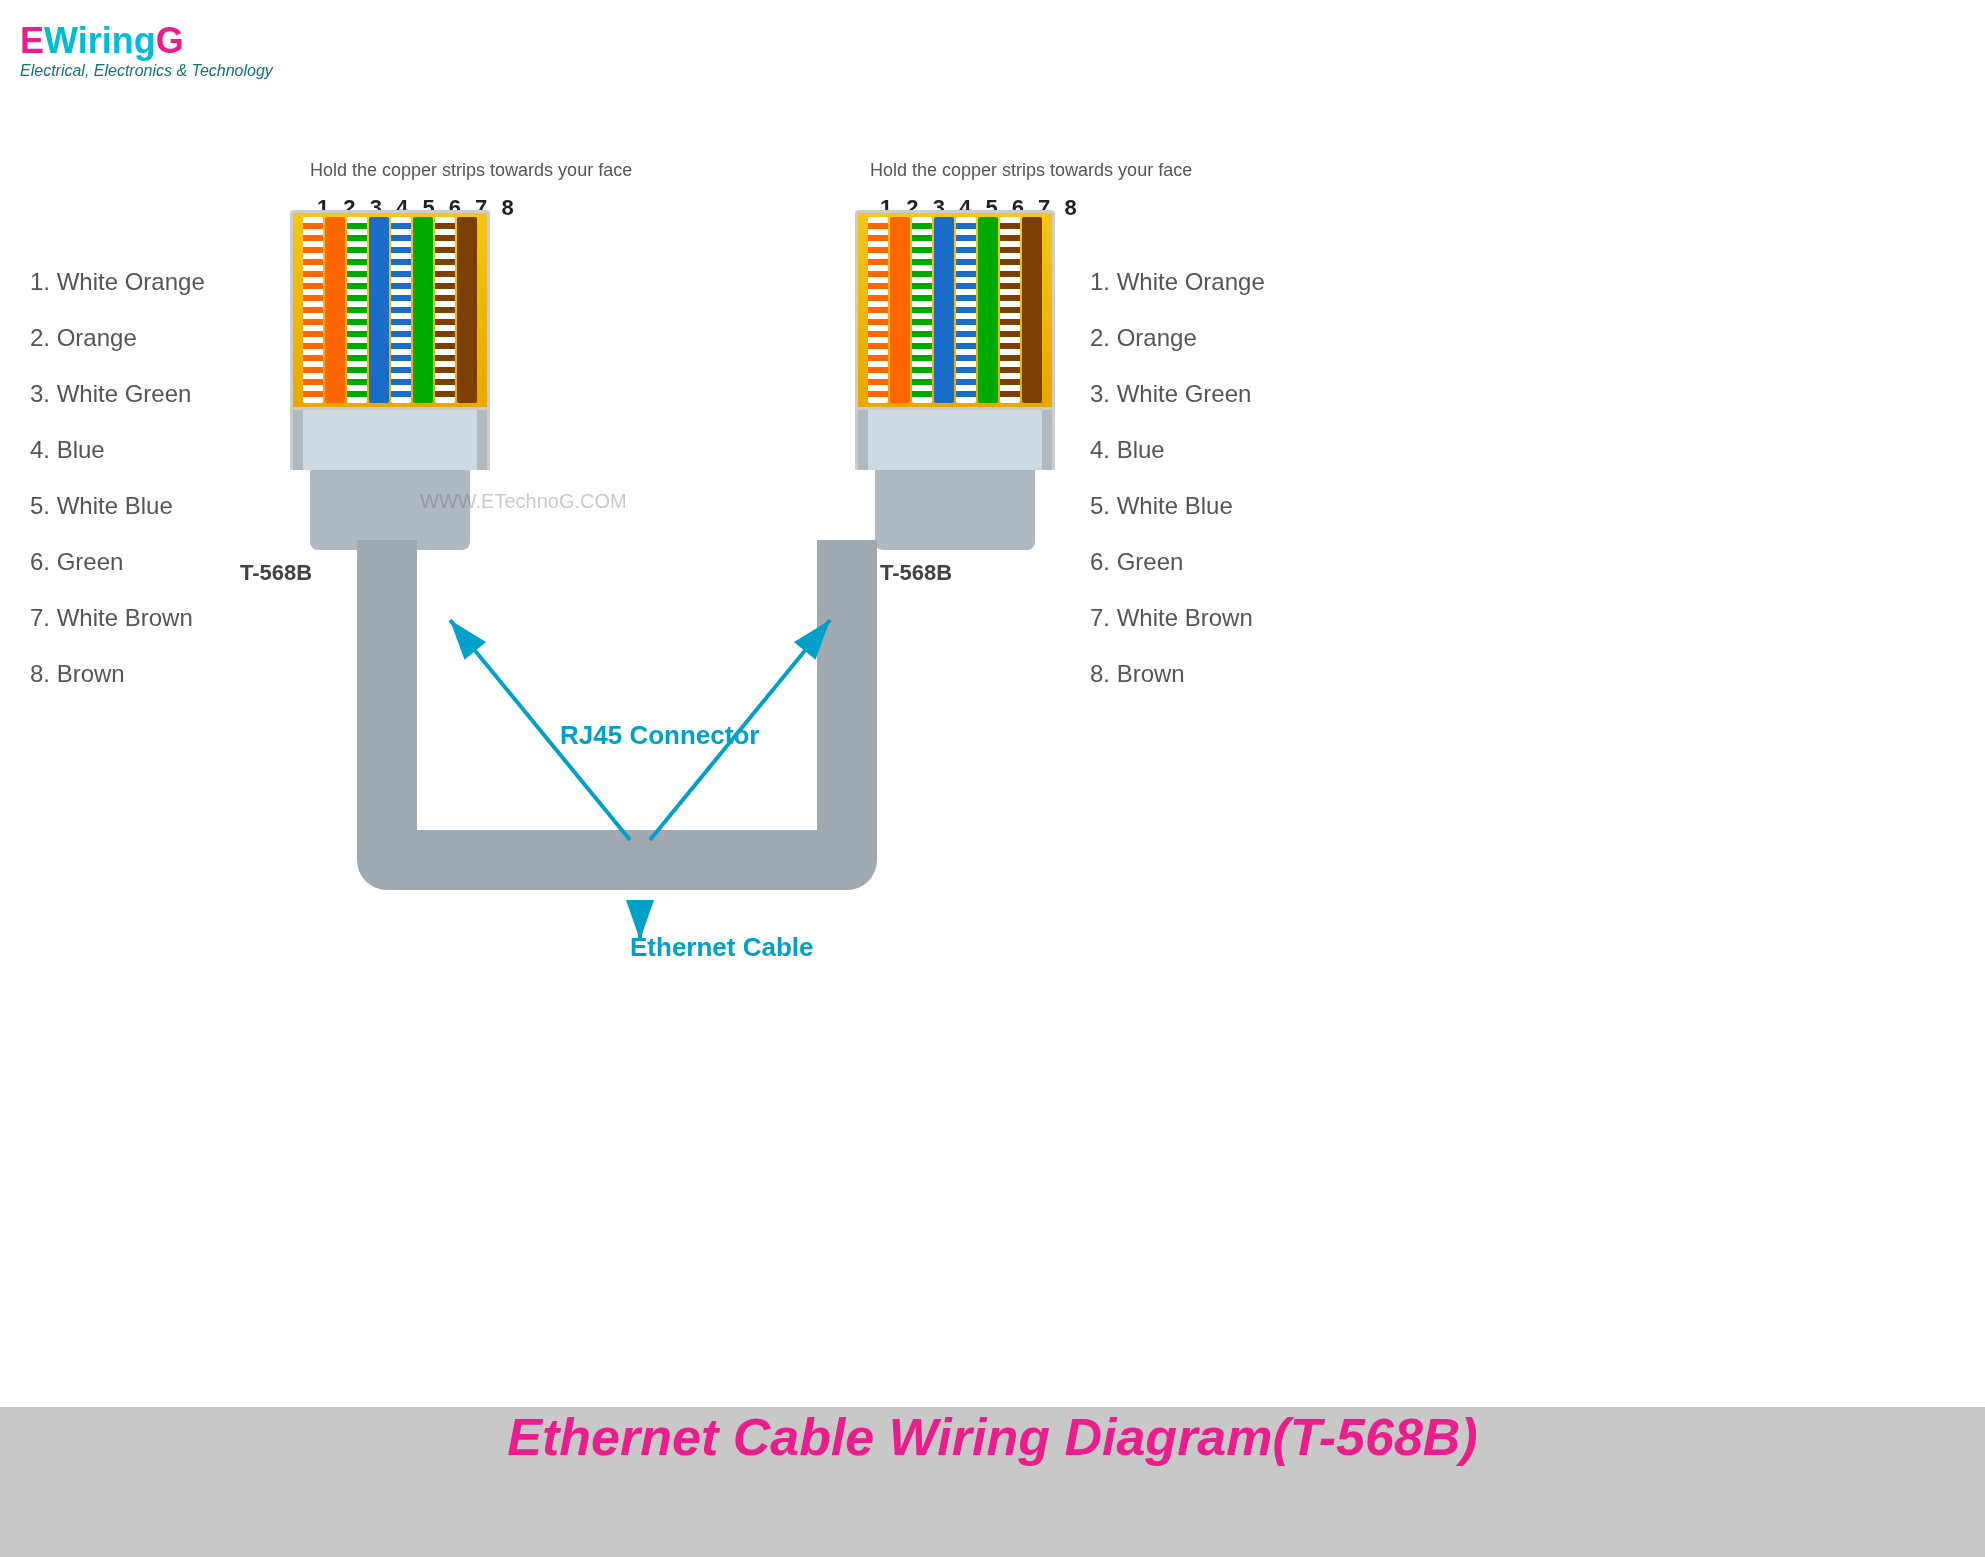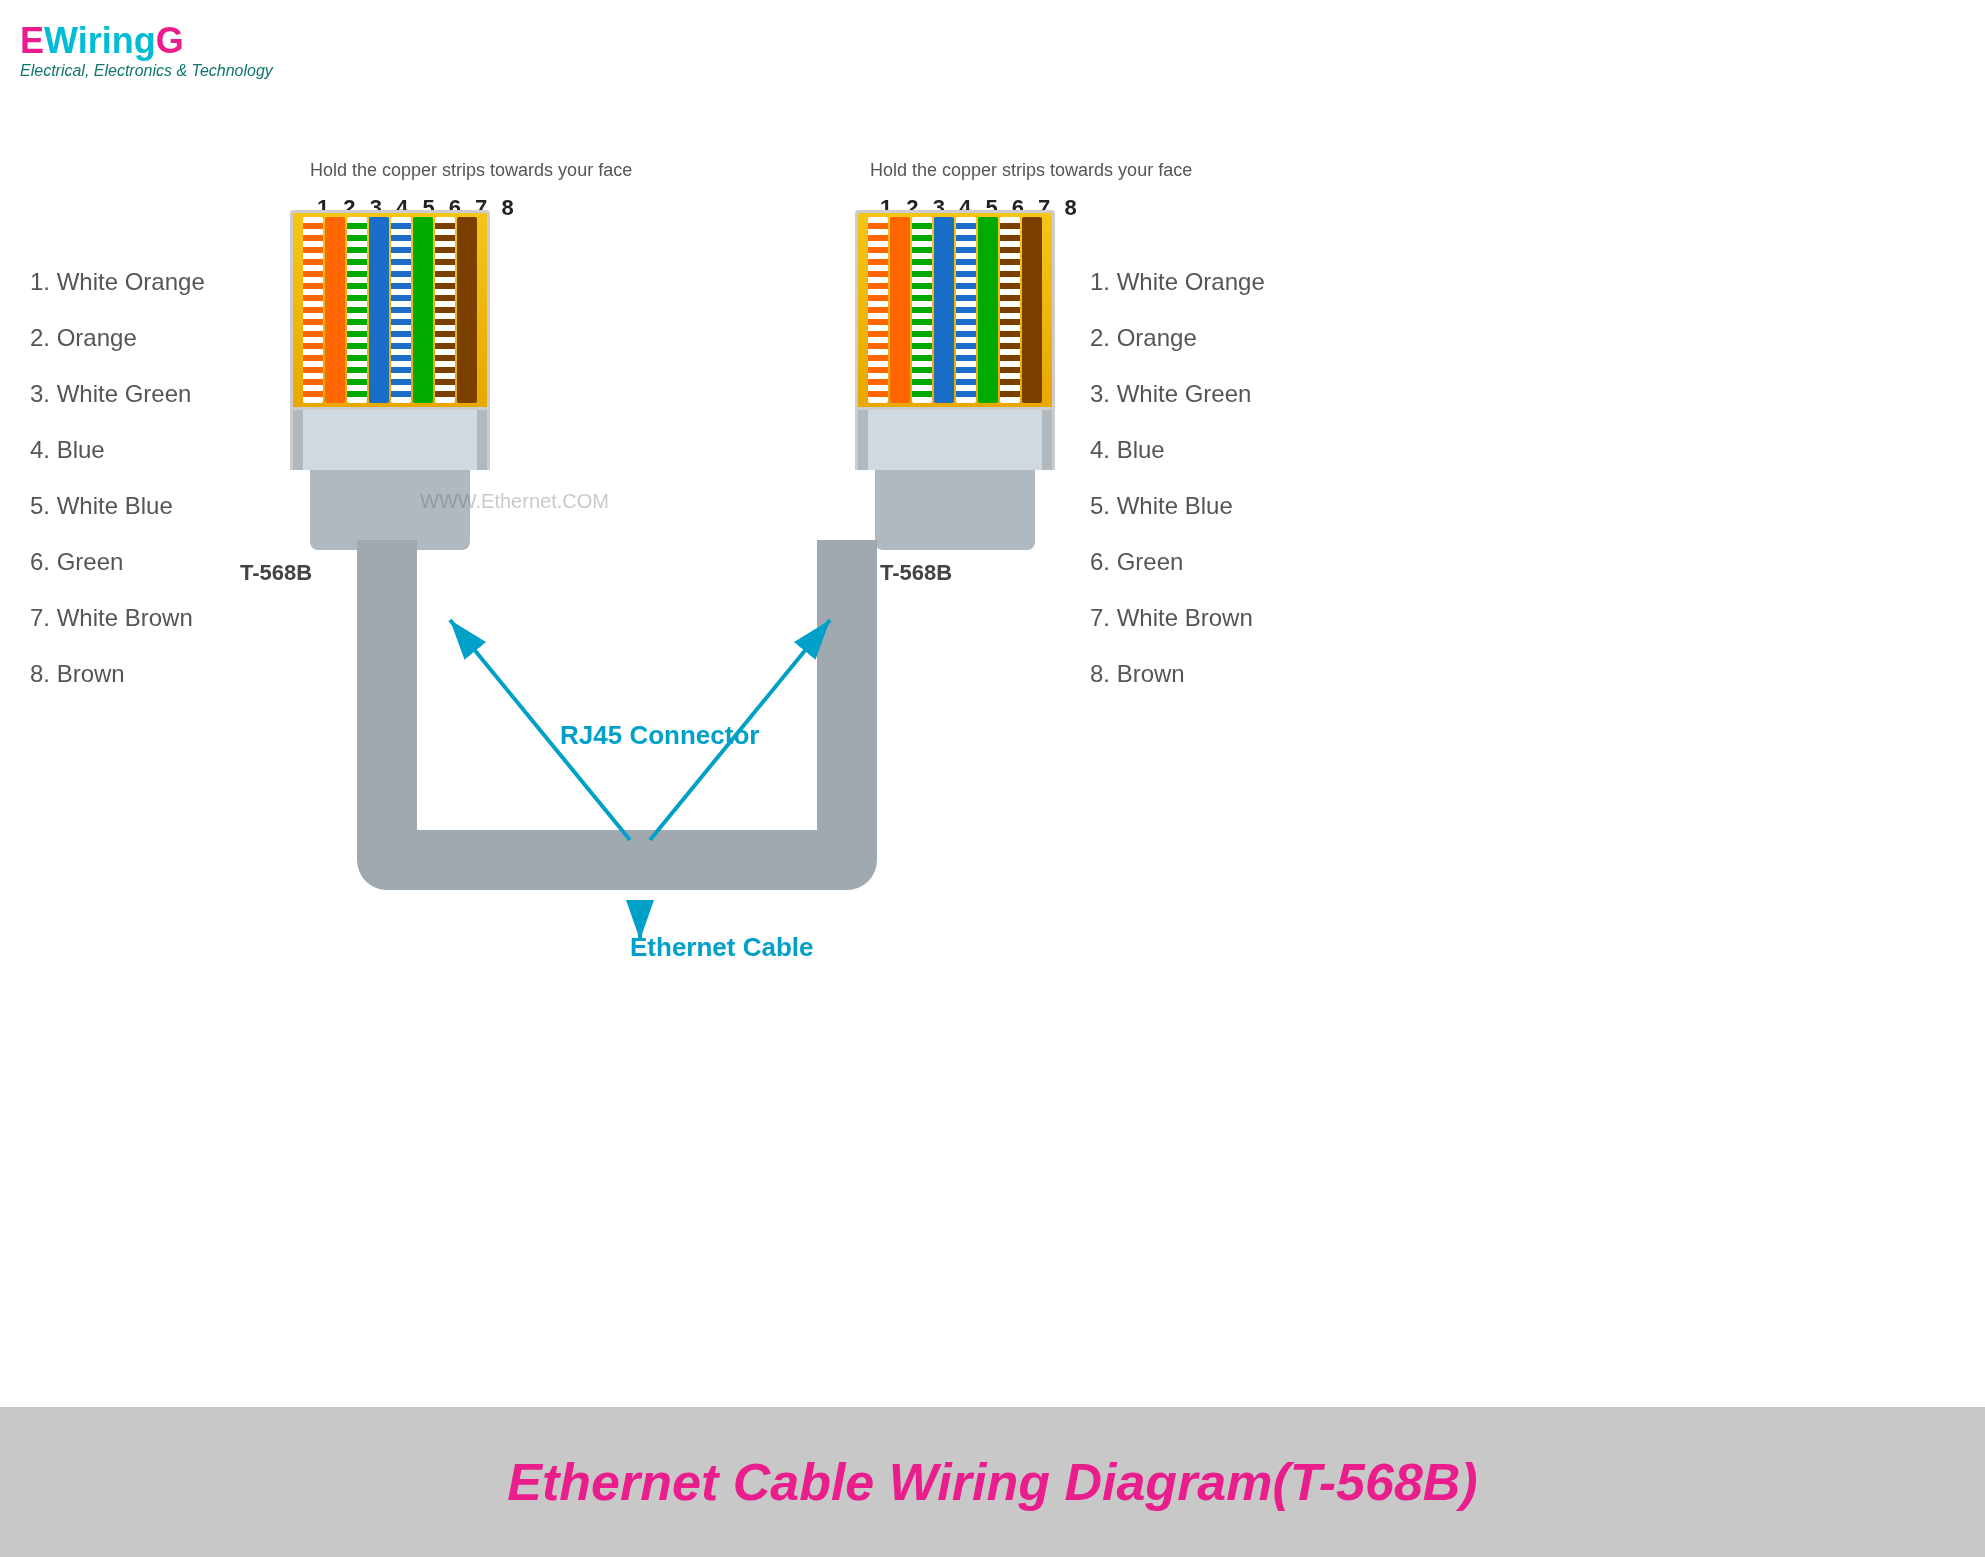--- a/index.html
+++ b/index.html
@@ -254,21 +254,21 @@
 
     
     .footer-banner {
       position: absolute;
       bottom: 0;
       left: 0;
       right: 0;
       height: 150px;
       background: #c8c8c8;
       display: flex;
-      align-items: center;
+      align-items: flex-start;
       justify-content: center;
     }
     .footer-title {
       font-size: 52px;
       font-weight: bold;
       font-style: italic;
       color: #e91e8c;
     }
   </style>
 </head>
@@ -365,19 +365,19 @@
       <marker id="arrowhead" markerWidth="10" markerHeight="7" refX="10" refY="3.5" orient="auto">
         <polygon points="0 0, 10 3.5, 0 7" fill="#00a0c8"></polygon>
       </marker>
     </defs>
   </svg>
 
   <div class="rj45-label">RJ45 Connector</div>
 
   <div class="ethernet-label">Ethernet Cable</div>
 
-  <div class="watermark">WWW.Ethernet.COM</div>
+  <div class="watermark">WWW.ETechnoG.COM</div>
 
 </div>
 
 <div class="footer-banner">
   <div class="footer-title">Ethernet Cable Wiring Diagram(T-568B)</div>
 </div>
 
 </body></html>

